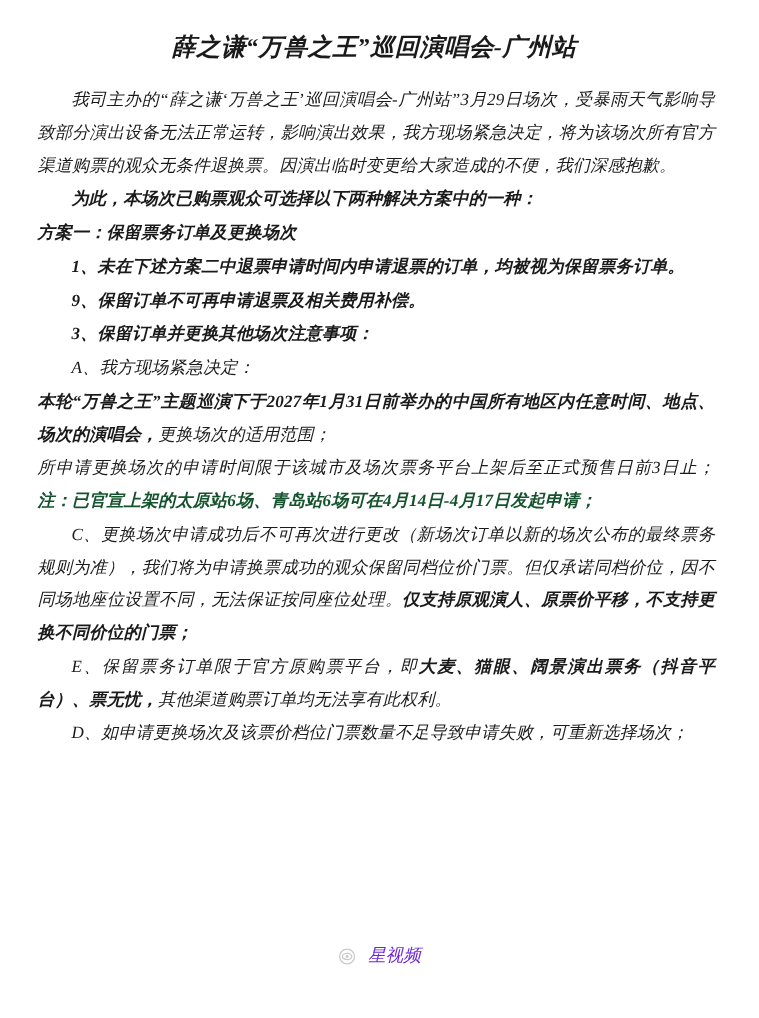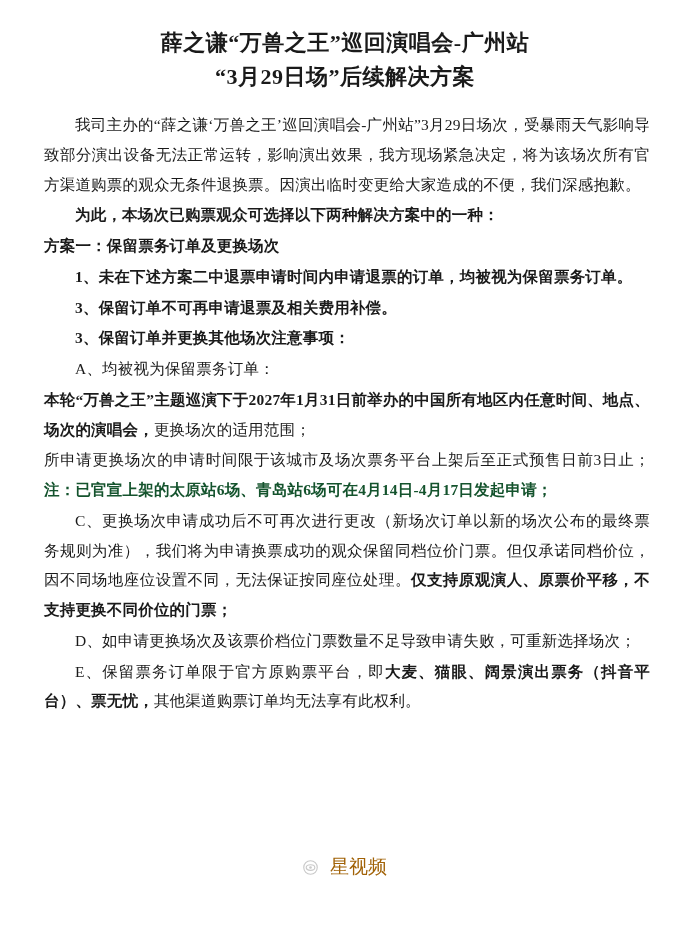--- a/index.html
+++ b/index.html
@@ -12,22 +12,23 @@
     background: #ffffff;
     font-family: "Liberation Serif", "DejaVu Serif", serif;
     color: #1a1a1a;
     overflow: hidden;
     position: relative;
   }
   .page {
     width: 690px;
     height: 890px;
     box-sizing: border-box;
-    padding: 26px 40px 0 40px;
+    padding: 26px 40px 0 30px;
     position: relative;
+    font-style: italic;
   }
   .title-block {
     text-align: center;
     font-weight: bold;
     font-size: 22px;
     line-height: 1.55;
     letter-spacing: 0.5px;
     margin-bottom: 16px;
   }
   .title-line {
@@ -54,22 +55,22 @@
   .redbold {
     color: #14532d;
     font-weight: bold;
   }
   .footer {
     position: absolute;
     left: 0;
     right: 0;
     bottom: 10px;
     text-align: center;
-    font-size: 19px;
-    color: #a16207;
+    font-size: 16px;
+    color: #6d28d9;
     font-family: "Liberation Sans", sans-serif;
     display: flex;
     align-items: center;
     justify-content: center;
     gap: 12px;
   }
   .weibo-icon {
     display: inline-block;
     width: 15px;
     height: 15px;
@@ -79,57 +80,56 @@
     font-size: 15px;
   }
 </style>
 </head>
 <body>
 
 <div class="page">
 
   <div class="title-block">
     <span class="title-line">薛之谦“万兽之王”巡回演唱会-广州站</span>
-    <span class="title-line">“3月29日场”后续解决方案</span>
   </div>
 
   <div class="body-text">
 
     <p class="indent2">我司主办的“薛之谦‘万兽之王’巡回演唱会-广州站”3月29日场次，受暴雨天气影响导致部分演出设备无法正常运转，影响演出效果，我方现场紧急决定，将为该场次所有官方渠道购票的观众无条件退换票。因演出临时变更给大家造成的不便，我们深感抱歉。</p>
 
     <p class="indent2 bold">为此，本场次已购票观众可选择以下两种解决方案中的一种：</p>
 
     <p class="noindent bold">方案一：保留票务订单及更换场次</p>
 
     <p class="indent2 bold">1、未在下述方案二中退票申请时间内申请退票的订单，均被视为保留票务订单。</p>
 
-    <p class="indent2 bold">3、保留订单不可再申请退票及相关费用补偿。</p>
+    <p class="indent2 bold">9、保留订单不可再申请退票及相关费用补偿。</p>
 
     <p class="indent2 bold">3、保留订单并更换其他场次注意事项：</p>
 
-    <p class="indent2">A、均被视为保留票务订单：</p>
+    <p class="indent2">A、我方现场紧急决定：</p>
 
     <p class="noindent">
       <span class="bold">本轮“万兽之王”主题巡演下于2027年1月31日前举办的中国所有地区内任意时间、地点、场次的演唱会，</span><span>更换场次的适用范围；</span>
     </p>
 
 
     <p class="noindent">
       <span>所申请更换场次的申请时间限于该城市及场次票务平台上架后至正式预售日前3日止；</span><span class="redbold">注：已官宣上架的太原站6场、青岛站6场可在4月14日-4月17日发起申请；</span>
     </p>
 
     <p class="indent2">
       <span>C、更换场次申请成功后不可再次进行更改（新场次订单以新的场次公布的最终票务规则为准），我们将为申请换票成功的观众保留同档位价门票。但仅承诺同档价位，因不同场地座位设置不同，无法保证按同座位处理。</span><span class="bold">仅支持原观演人、原票价平移，不支持更换不同价位的门票；</span>
     </p>
 
-    <p class="indent2">D、如申请更换场次及该票价档位门票数量不足导致申请失败，可重新选择场次；</p>
-
     <p class="indent2">
       <span>E、保留票务订单限于官方原购票平台，即</span><span class="bold">大麦、猫眼、阔景演出票务（抖音平台）、票无忧，</span><span>其他渠道购票订单均无法享有此权利。</span>
     </p>
+
+    <p class="indent2">D、如申请更换场次及该票价档位门票数量不足导致申请失败，可重新选择场次；</p>
 
 
   </div>
 
   <div class="footer">
     <span class="weibo-icon">
       <svg width="15" height="15" viewBox="0 0 16 16" aria-hidden="true">
         <circle cx="8" cy="8" r="7.2" fill="none" stroke="#c9c9c9" stroke-width="1.2"></circle>
         <ellipse cx="8" cy="8" rx="4.6" ry="3" fill="none" stroke="#c9c9c9" stroke-width="1.2"></ellipse>
         <circle cx="8" cy="8" r="1.4" fill="#c9c9c9"></circle>

